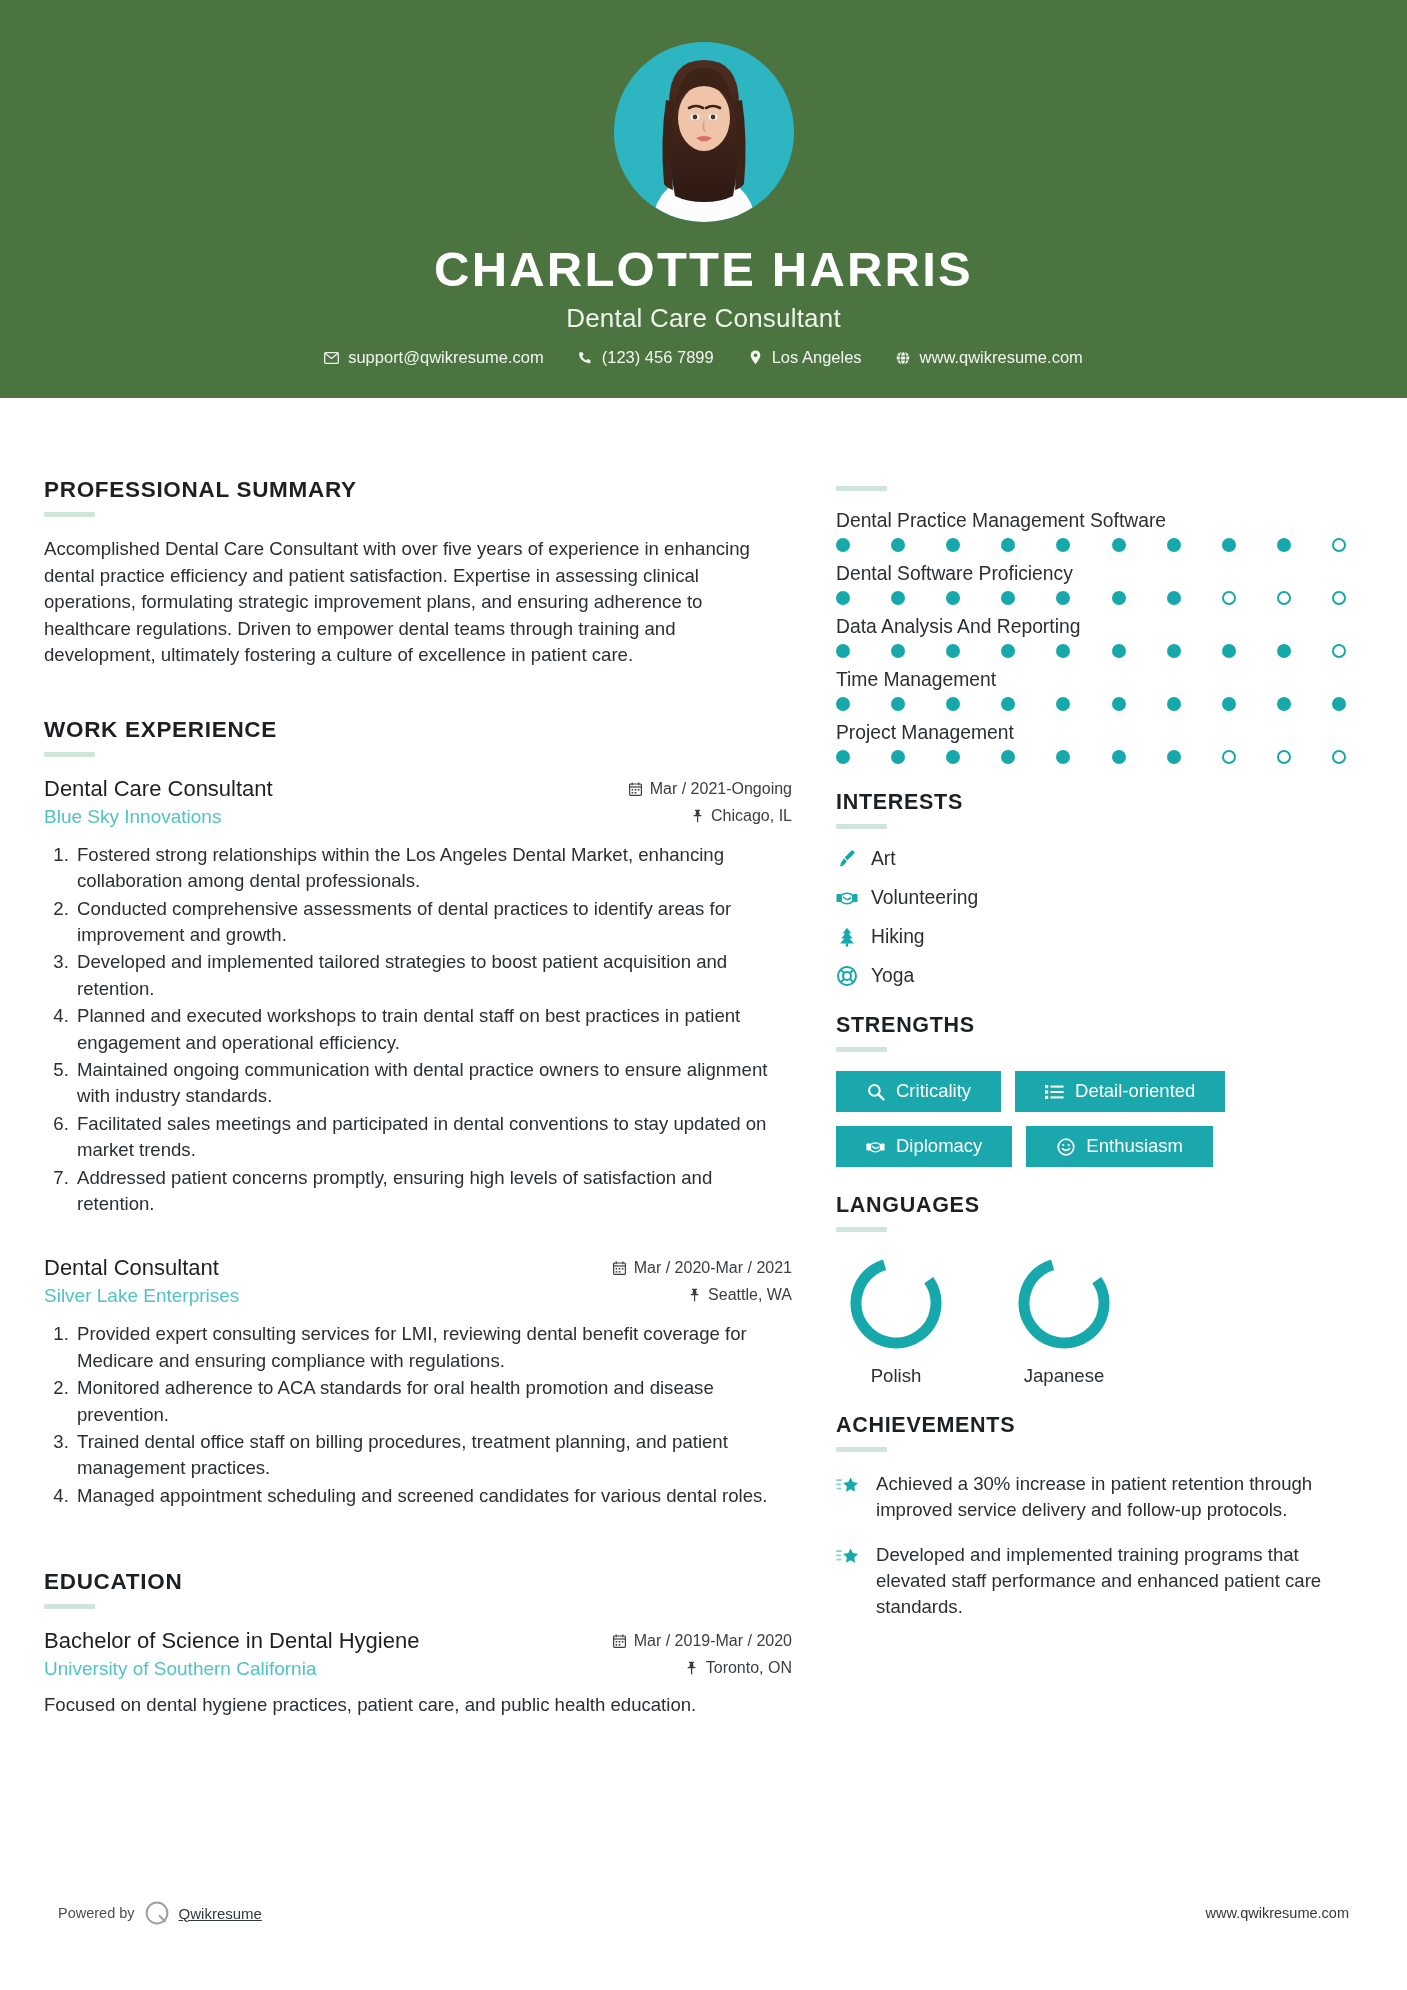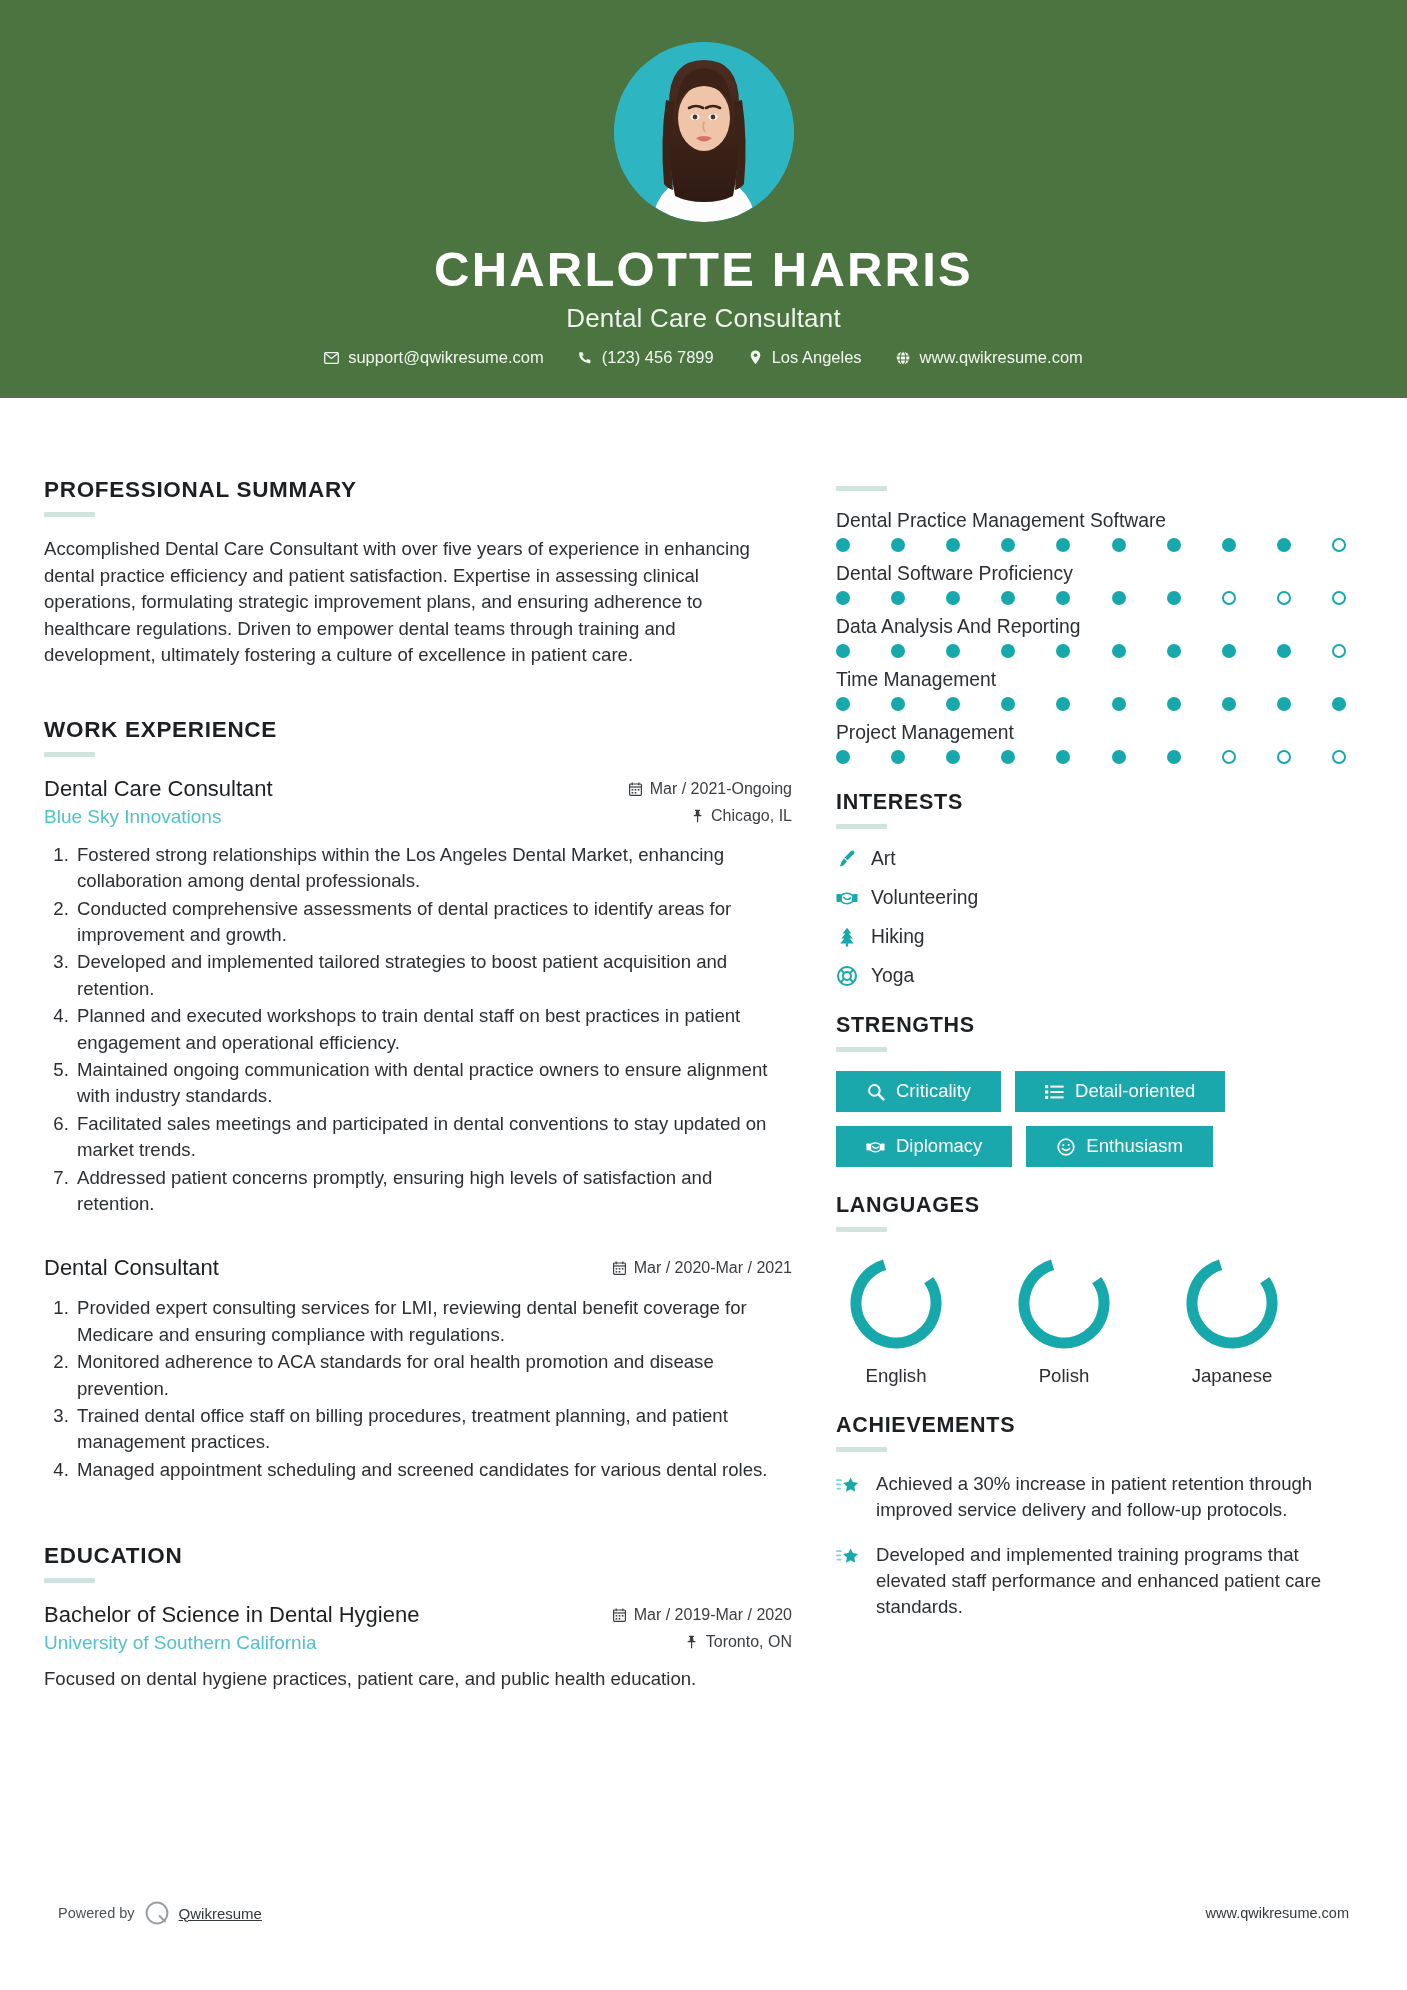--- a/index.html
+++ b/index.html
@@ -461,20 +461,31 @@
                     <rect x="2.6" y="7" width="1.6" height="1.6" fill="#3a3e42"></rect>
                     <rect x="5.7" y="7" width="1.6" height="1.6" fill="#3a3e42"></rect>
                     <rect x="8.8" y="7" width="1.6" height="1.6" fill="#3a3e42"></rect>
                     <rect x="2.6" y="10" width="1.6" height="1.6" fill="#3a3e42"></rect>
                     <rect x="5.7" y="10" width="1.6" height="1.6" fill="#3a3e42"></rect>
                   </svg>
               </span>
               <span>Mar / 2020-Mar / 2021</span>
             </div>
           </div>
+          <div class="entry-sub">
+            <div class="entry-org">Silver Lake Enterprises</div>
+            <div class="entry-loc">
+              <span class="meta-ico">
+                <svg width="11" height="14" viewBox="0 0 11 14">
+                    <path d="M3.0 0.8 H8.0 V2.0 H7.0 L7.6 6.0 H9.4 V7.3 H6.2 V13.2 H5.0 V7.3 H1.7 V6.0 H3.5 L4.1 2.0 H3.0 Z" fill="#3a3e42"></path>
+                  </svg>
+              </span>
+              <span>Seattle, WA</span>
+            </div>
+          </div>
           <ol class="bullets">
             <li>Provided expert consulting services for LMI, reviewing dental benefit coverage for Medicare and ensuring compliance with regulations.</li>
             <li>Monitored adherence to ACA standards for oral health promotion and disease prevention.</li>
             <li>Trained dental office staff on billing procedures, treatment planning, and patient management practices.</li>
             <li>Managed appointment scheduling and screened candidates for various dental roles.</li>
           </ol>
         </div>
       </div>
 
       <div class="gap-lg"></div>
@@ -695,26 +706,20 @@
             </span>
             <span>Enthusiasm</span>
           </div>
         </div>
       </div>
 
       <div class="sec">
         <div class="sec-h small">LANGUAGES</div>
         <div class="sec-rule"></div>
         <div class="langs" id="langs-list">
-            <div class="lang">
-              <svg class="lang-ring" viewBox="0 0 104 104">
-                <circle cx="52" cy="52" r="40" fill="none" stroke="#17a8ac" stroke-width="11" stroke-dasharray="201.06192982974676 50.265482457436676" transform="rotate(-35 52 52)"></circle>
-              </svg>
-              <div class="lang-name">English</div>
-            </div>
             <div class="lang">
               <svg class="lang-ring" viewBox="0 0 104 104">
                 <circle cx="52" cy="52" r="40" fill="none" stroke="#17a8ac" stroke-width="11" stroke-dasharray="201.06192982974676 50.265482457436676" transform="rotate(-35 52 52)"></circle>
               </svg>
               <div class="lang-name">Polish</div>
             </div>
             <div class="lang">
               <svg class="lang-ring" viewBox="0 0 104 104">
                 <circle cx="52" cy="52" r="40" fill="none" stroke="#17a8ac" stroke-width="11" stroke-dasharray="201.06192982974676 50.265482457436676" transform="rotate(-35 52 52)"></circle>
               </svg>

